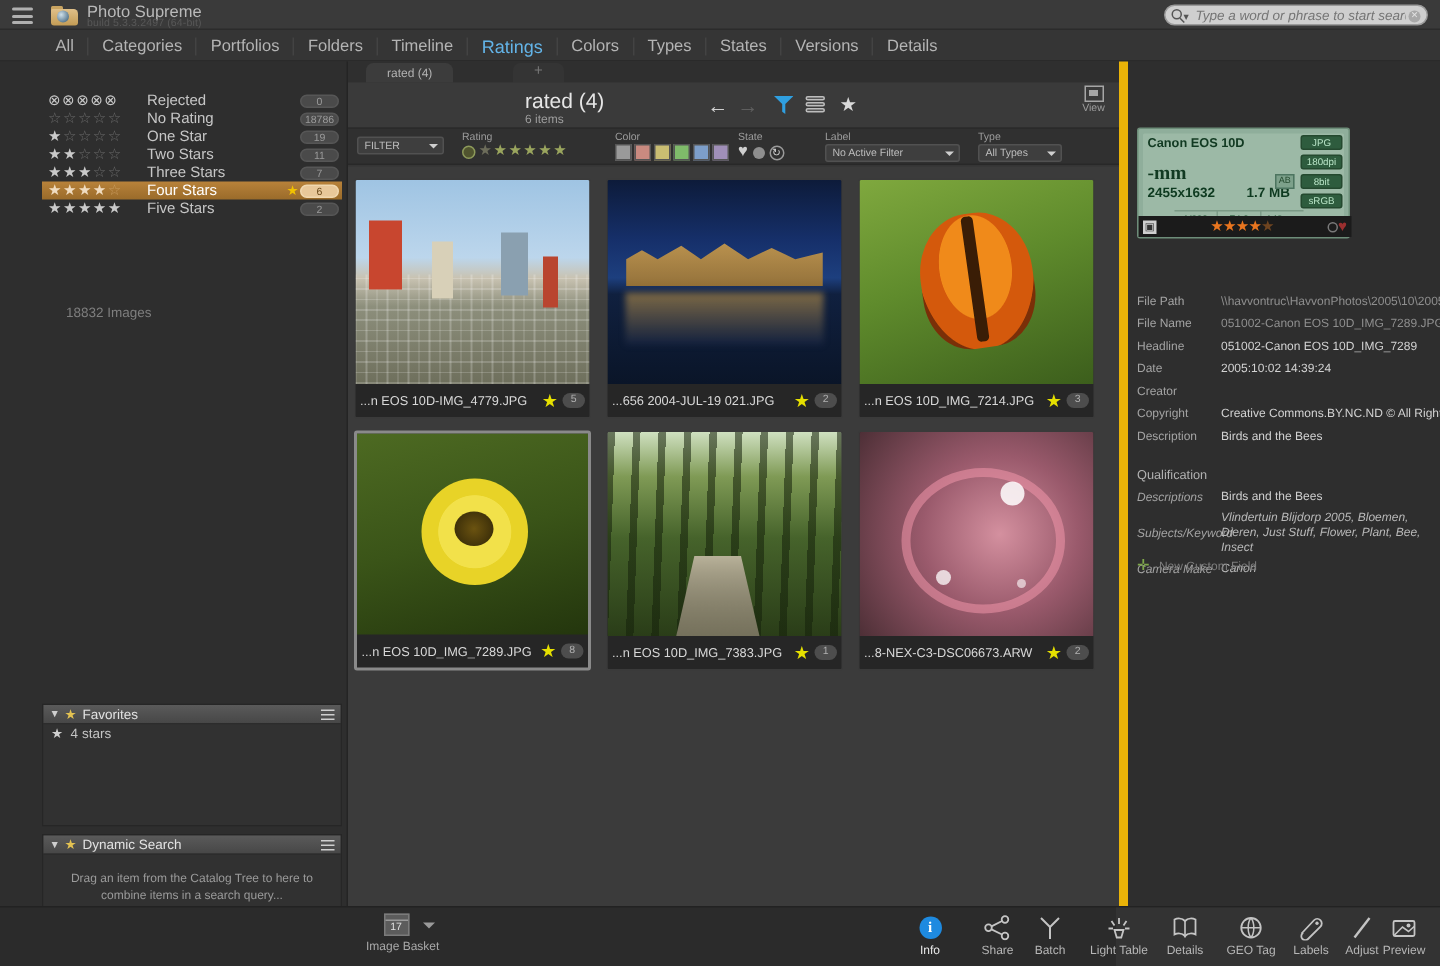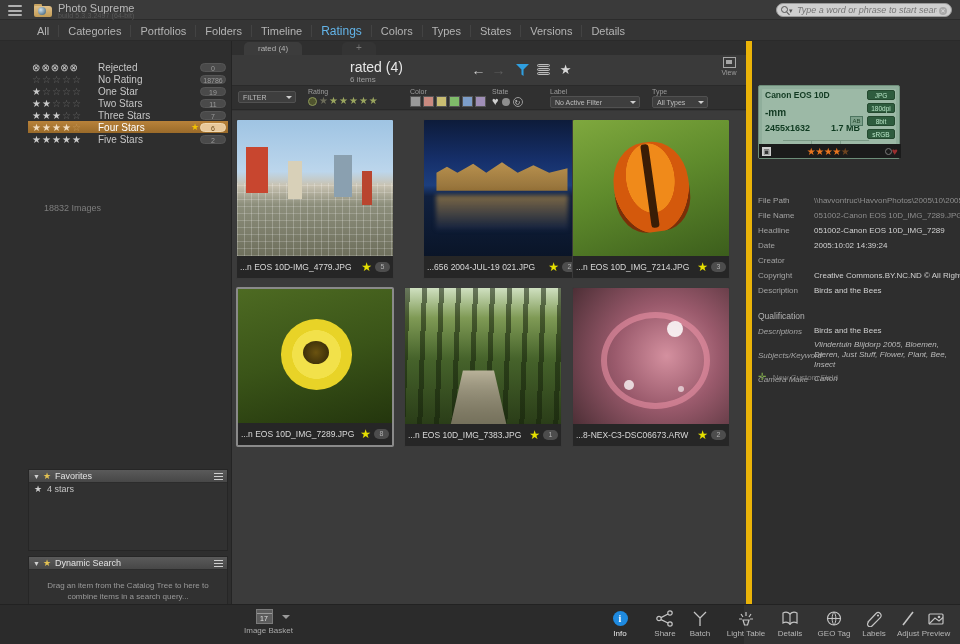--- a/index.html
+++ b/index.html
@@ -217,21 +217,21 @@
     border-radius:50%; background: rgba(255,255,255,.85);
     box-shadow: -46px 56px 0 -3px rgba(255,255,255,.75), 6px 60px 0 -5px rgba(255,255,255,.6); }
 
   
   .right { position: absolute; left: 746px; top: 41px; width: 214px; height: 563px;
     background: #2e2e2e; border-left: 6px solid #eab308; }
   .camcard { position: absolute; left: 6px; top: 44px; width: 142px; height: 74px;
     background: #8fae9b; border: 1px solid #6d8d79; border-radius: 2px; }
   .camcard .inner { position: absolute; inset: 3px; background: #9cb9a6; border-radius: 1px; }
   .cam-model { position: absolute; left: 6px; top: 4px; font-size: 8.5px; font-weight: bold; color: #123a22; }
-  .cam-lens { position: absolute; left: 6px; top: 21px; font-size: 10px; font-weight: bold; color: #123a22; }
+  .cam-lens { position: absolute; left: 6px; top: 21px; font-size: 13px; font-weight: bold; color: #123a22; font-family: Liberation Serif, serif; }
   .cam-dims { position: absolute; left: 6px; top: 37px; font-size: 9px; font-weight: bold; color: #0e3a20; }
   .cam-size { position: absolute; left: 72px; top: 37px; font-size: 9px; font-weight: bold; color: #0e3a20; }
   .cam-exif { position: absolute; left: 24px; top: 54px; width: 86px; height: 12px;
     display: flex; border-top: 1px solid rgba(20,60,35,.25); }
   .cam-exif span { flex: 1; font-size: 6.5px; color: #3c6a4c; text-align: center; line-height: 12px;
     border-right: 1px solid rgba(20,60,35,.22); }
   .cam-exif span:last-child { border-right: none; }
   .chip { position: absolute; right: 4px; height: 10px; width: 28px; border-radius: 2px;
     background: #2e5c3e; color: #b8e4c6; font-size: 6.5px; line-height: 10px; text-align: center;
     border: 1px solid #24492f; }
@@ -549,21 +549,21 @@
 
     <div class="grid" id="thumb-grid">
         <div class="cell" style="left: 4px; top: 8px;">
           <div class="thumb t-fence"></div>
           <div class="cap">
             <span class="cname">...n EOS 10D-IMG_4779.JPG</span>
             <span class="cstar">★</span>
             <span class="cbadge">5</span>
           </div>
         </div>
-        <div class="cell" style="left: 172px; top: 8px; margin-left: 19px;">
+        <div class="cell" style="left: 172px; top: 8px;">
           <div class="thumb t-night"></div>
           <div class="cap">
             <span class="cname">...656 2004-JUL-19 021.JPG</span>
             <span class="cstar">★</span>
             <span class="cbadge">2</span>
           </div>
         </div>
         <div class="cell" style="left: 340px; top: 8px;">
           <div class="thumb t-butterfly"></div>
           <div class="cap">

